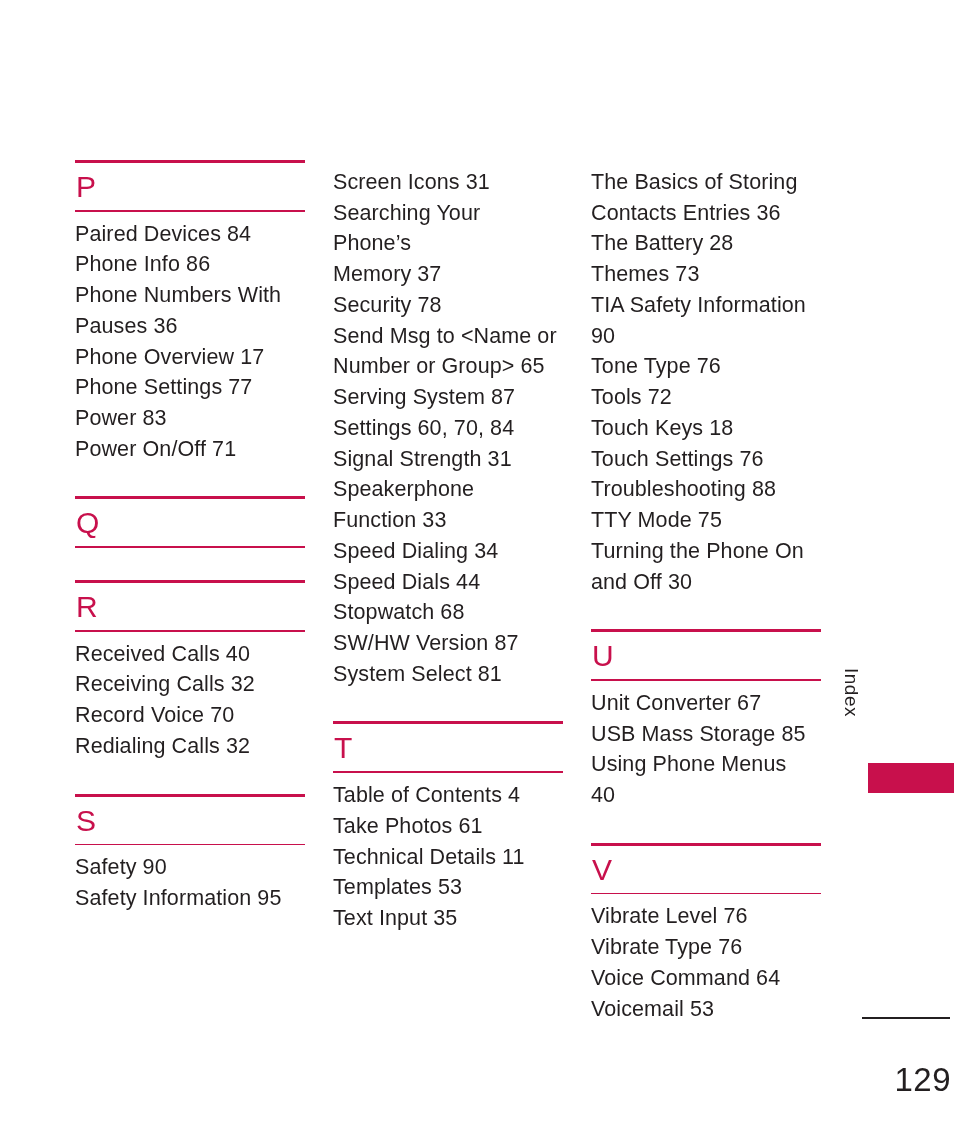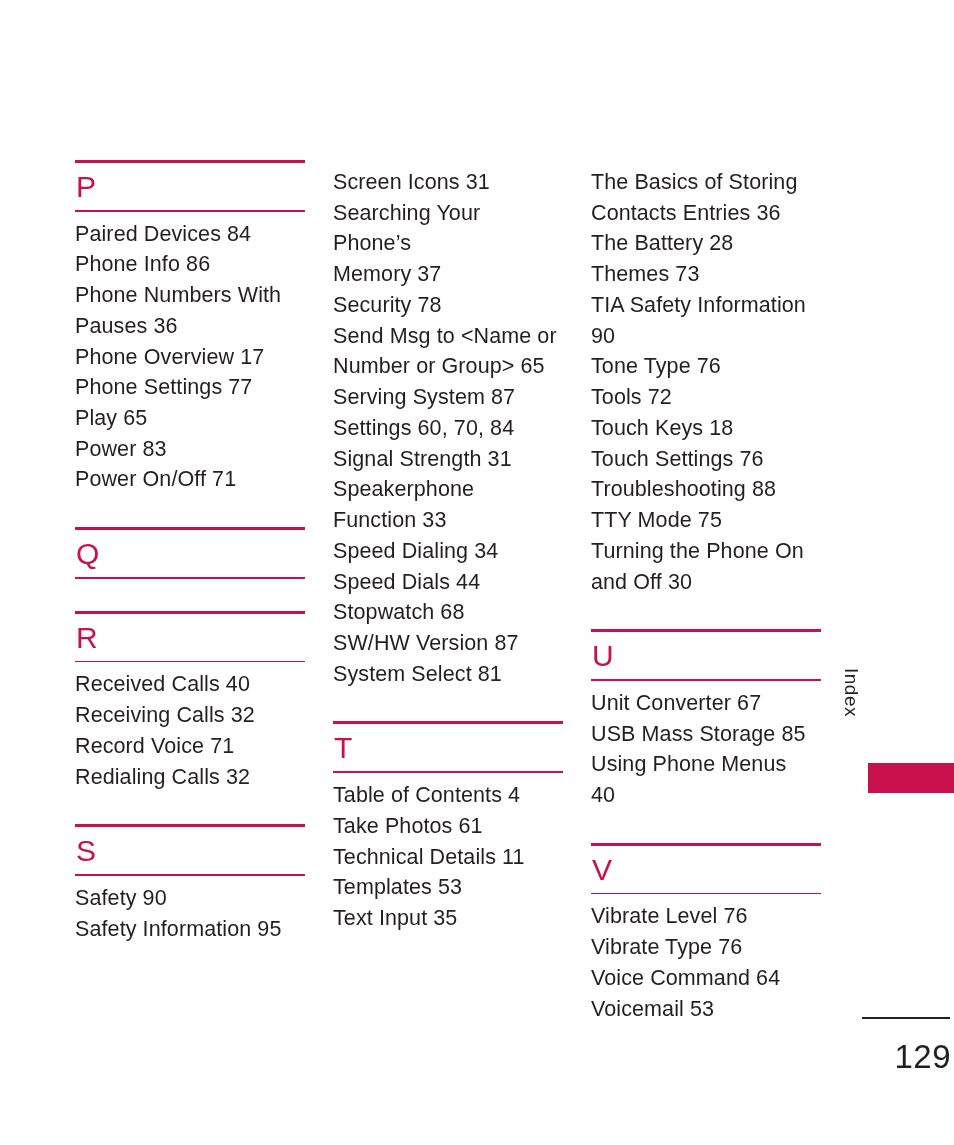--- a/index.html
+++ b/index.html
@@ -110,21 +110,21 @@
     position: absolute;
     left: 862px;
     top: 1017px;
     width: 88px;
     height: 1.8px;
     background: #231f20;
   }
   .folio {
     position: absolute;
     left: 855px;
-    top: 1040px;
+    top: 1063px;
     width: 96px;
     text-align: right;
     font-size: 33px;
     line-height: 1;
     color: #231f20;
     letter-spacing: 0.5px;
   }
 </style>
 </head>
 <body>
@@ -137,38 +137,37 @@
           <div class="rule-thick"></div>
           <div class="letter">P</div>
           <div class="rule-thin"></div>
           <div class="entries">
             <div class="entry">Paired Devices 84</div>
             <div class="entry">Phone Info 86</div>
             <div class="entry">Phone Numbers With
 Pauses 36</div>
             <div class="entry">Phone Overview 17</div>
             <div class="entry">Phone Settings 77</div>
-            <div class="entry">Play 65</div>
             <div class="entry">Power 83</div>
             <div class="entry">Power On/Off 71</div>
           </div>
         </div>
         <div class="section">
           <div class="rule-thick"></div>
           <div class="letter">Q</div>
           <div class="rule-thin"></div>
         </div>
         <div class="section">
           <div class="rule-thick"></div>
           <div class="letter">R</div>
           <div class="rule-thin"></div>
           <div class="entries">
             <div class="entry">Received Calls 40</div>
             <div class="entry">Receiving Calls 32</div>
-            <div class="entry">Record Voice 71</div>
+            <div class="entry">Record Voice 70</div>
             <div class="entry">Redialing Calls 32</div>
           </div>
         </div>
         <div class="section">
           <div class="rule-thick"></div>
           <div class="letter">S</div>
           <div class="rule-thin"></div>
           <div class="entries">
             <div class="entry">Safety 90</div>
             <div class="entry">Safety Information 95</div>

